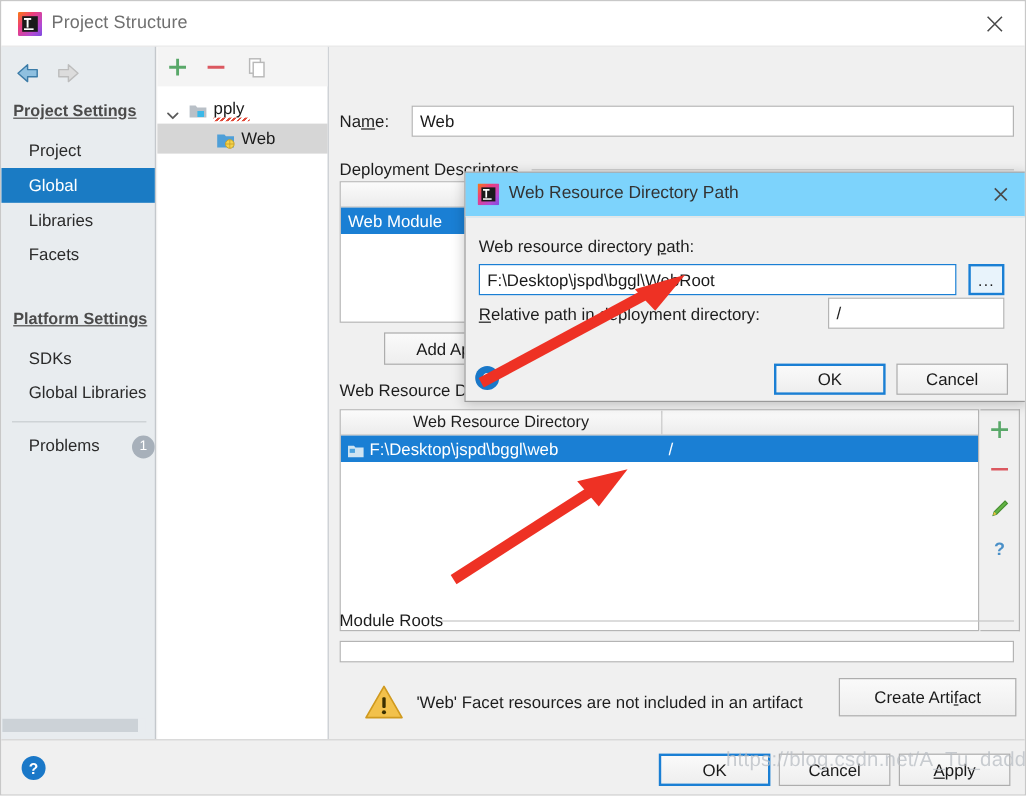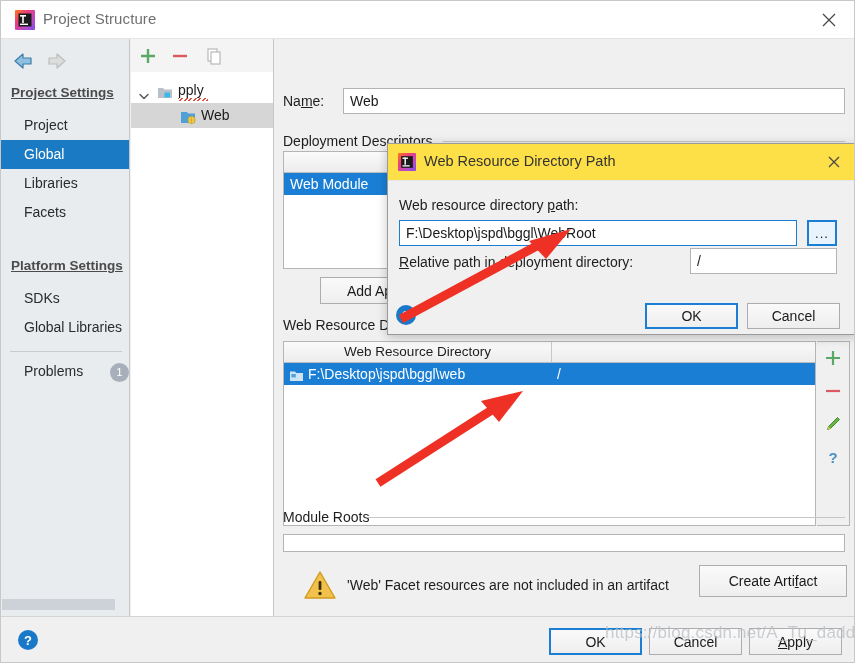--- a/index.html
+++ b/index.html
@@ -188,21 +188,21 @@
 
   
   .dialog {
     position: absolute; left: 386px; top: 142px; width: 469px; height: 192px;
     background: #f0f0f0;
     border: 1px solid #9a9a9a;
     box-shadow: 0 2px 10px rgba(0,0,0,.22);
   }
   .dlg-title {
     position: absolute; left: 0; top: 0; width: 100%; height: 37px;
-    background: #fde047; border-bottom: 1px solid #e6e6e6;
+    background: #7dd3fc; border-bottom: 1px solid #e6e6e6;
   }
   .dlg-logo { position: absolute; left: 10px; top: 9px; width: 18px; height: 18px; }
   .dlg-title-text {
     position: absolute; left: 36px; top: 9px; font-size: 14.5px; color: #333;
     white-space: nowrap;
   }
   .dlg-close { position: absolute; right: 8px; top: 8px; width: 26px; height: 21px; cursor: pointer; }
 
   
   .arrows { position: absolute; left:0; top:0; width: 855px; height: 663px; pointer-events: none; }

